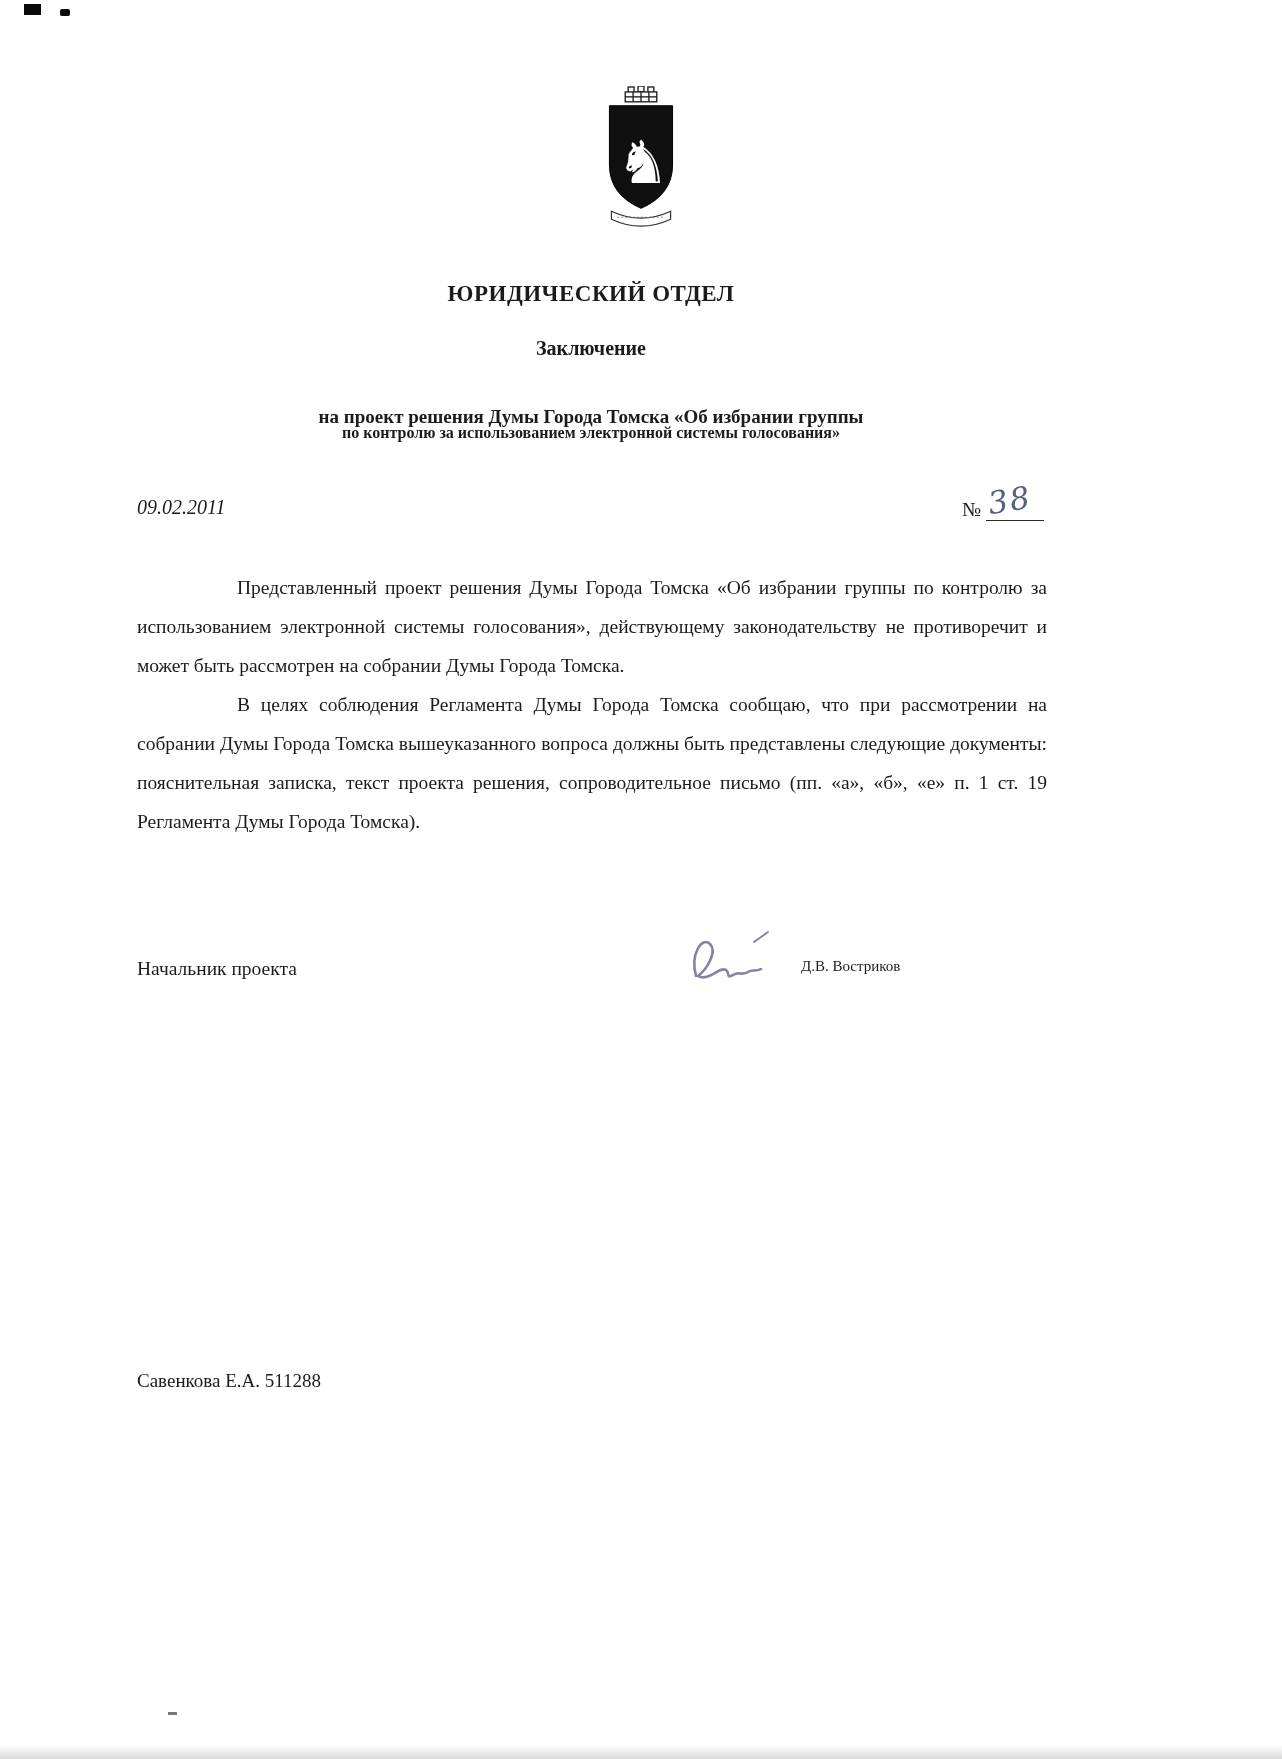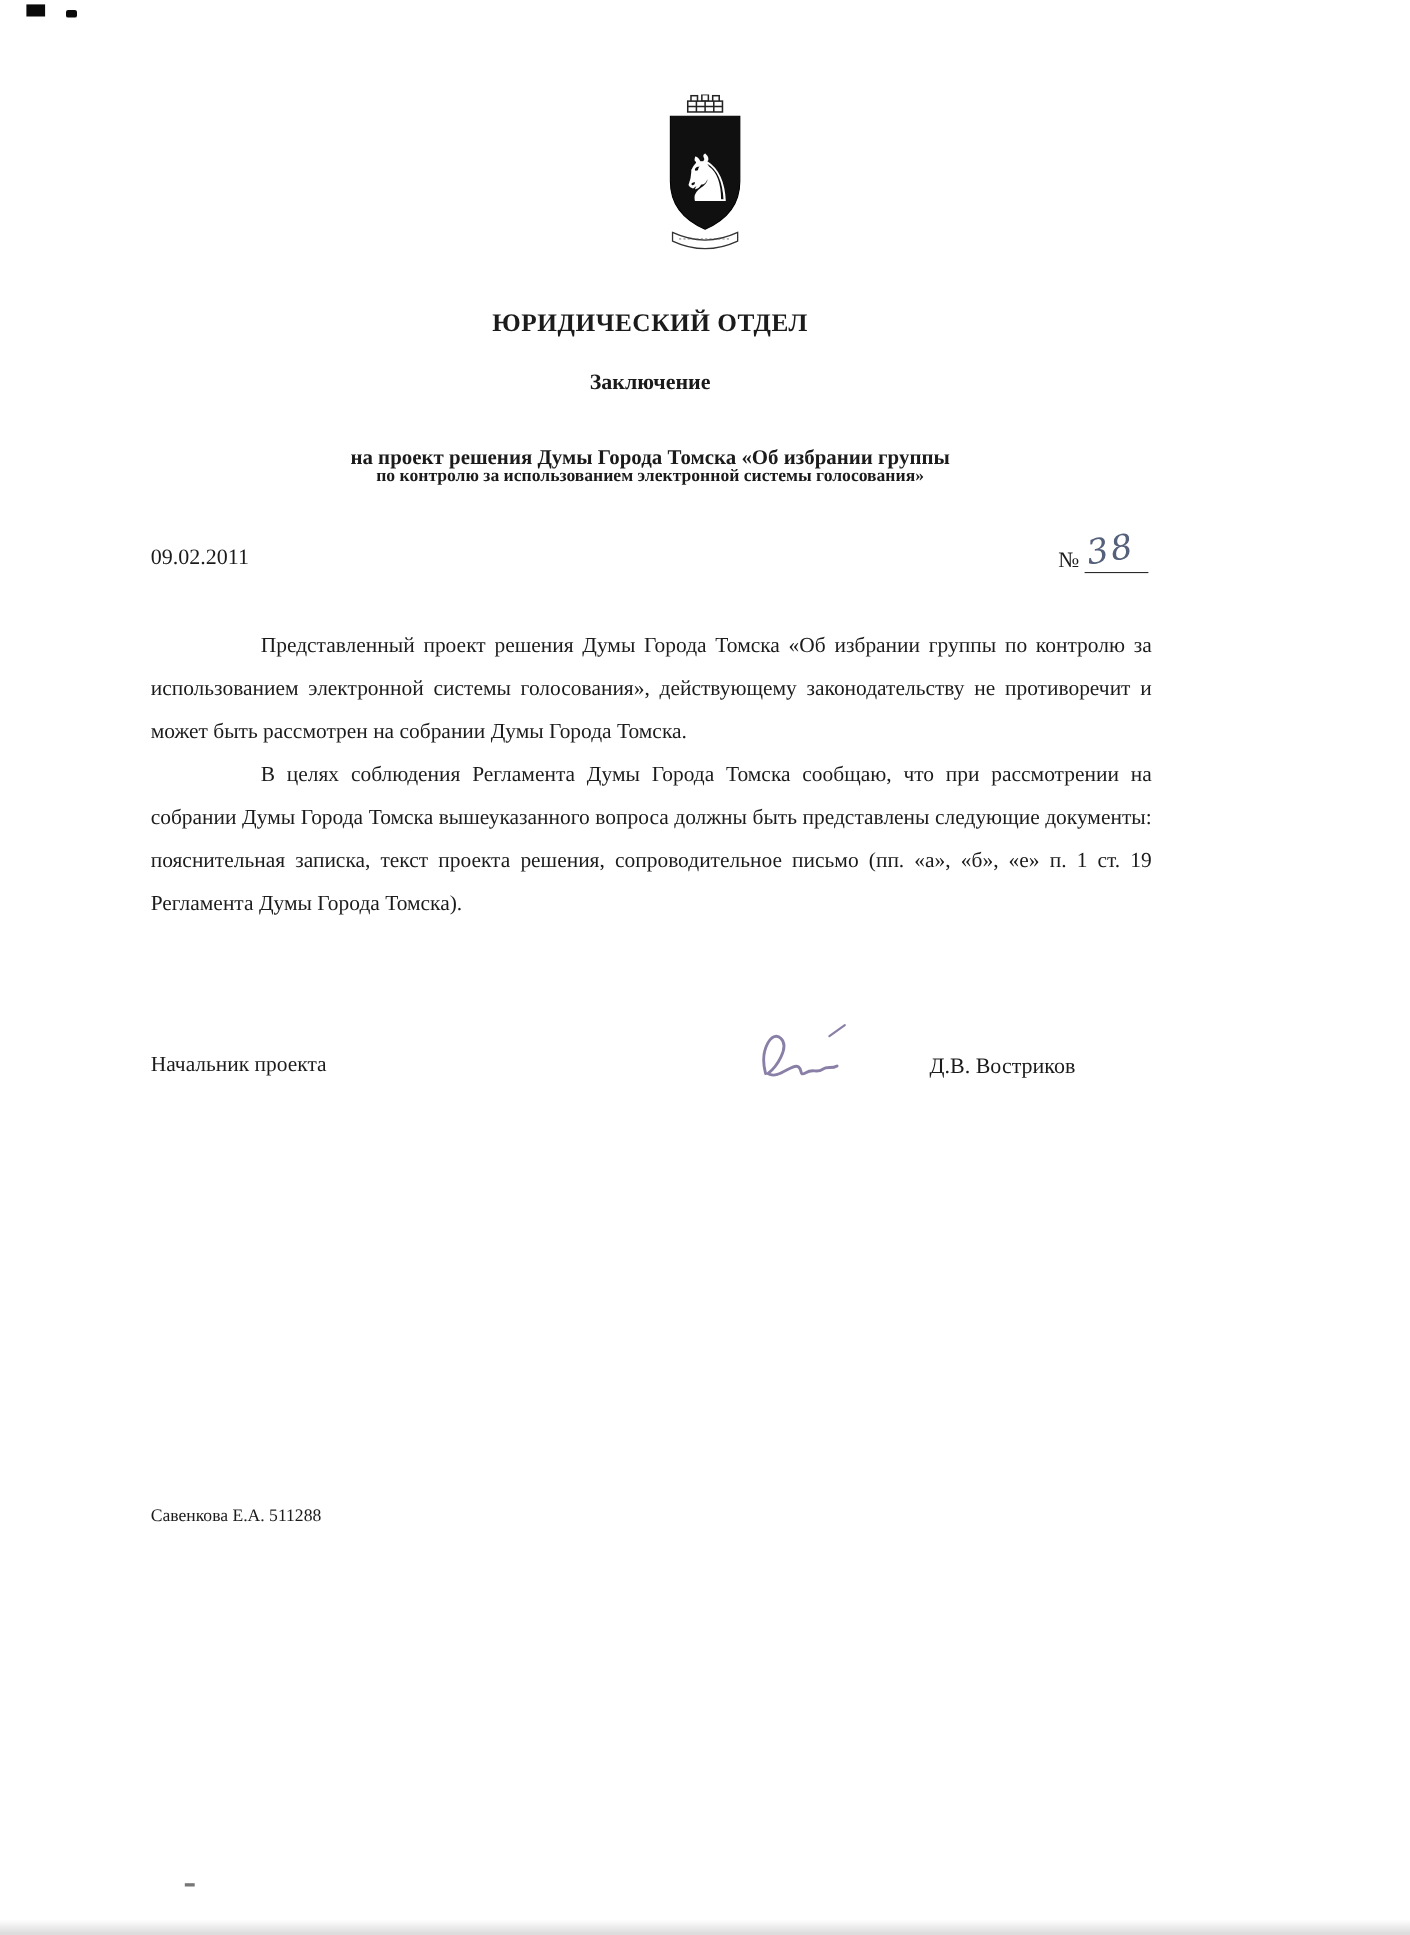--- a/index.html
+++ b/index.html
@@ -48,20 +48,21 @@
   .org1 { top: 234px; font-size: 23px; letter-spacing: 0.5px; }
   .org2 { top: 281px; font-size: 23px; letter-spacing: 0.5px; }
   .doctype { top: 337px; font-size: 20px; }
   .subj1 { top: 406px; font-size: 19px; }
   .subj2 { top: 424px; font-size: 16px; }
 
   
   .date {
     position: absolute; left: 137px; top: 496px;
     font-size: 20px;
+    font-style: italic;
   }
   .numberblock {
     position: absolute; left: 962px; top: 498px;
     font-size: 20px;
   }
   .num-line {
     display: inline-block;
     width: 58px;
     border-bottom: 1.5px solid #2a2a2a;
     height: 20px;
@@ -94,32 +95,32 @@
     margin: 0;
     text-indent: 100px;
   }
 
   
   .sig-title {
     position: absolute; left: 137px; top: 958px;
     font-size: 19.5px;
   }
   .sig-name {
-    position: absolute; left: 845px; top: 958px;
-    font-size: 20px;
+    position: absolute; left: 801px; top: 958px;
+    font-size: 15px;
   }
   .sig-scribble {
     position: absolute; left: 686px; top: 924px;
     width: 100px; height: 70px;
   }
 
   
   .footer {
     position: absolute; left: 137px; top: 1370px;
-    font-size: 16px;
+    font-size: 19px;
   }
 </style>
 </head>
 <body>
 
 <div class="page">
 
   <div class="artifact a1"></div>
   <div class="artifact a2"></div>
   <div class="artifact a3"></div>

